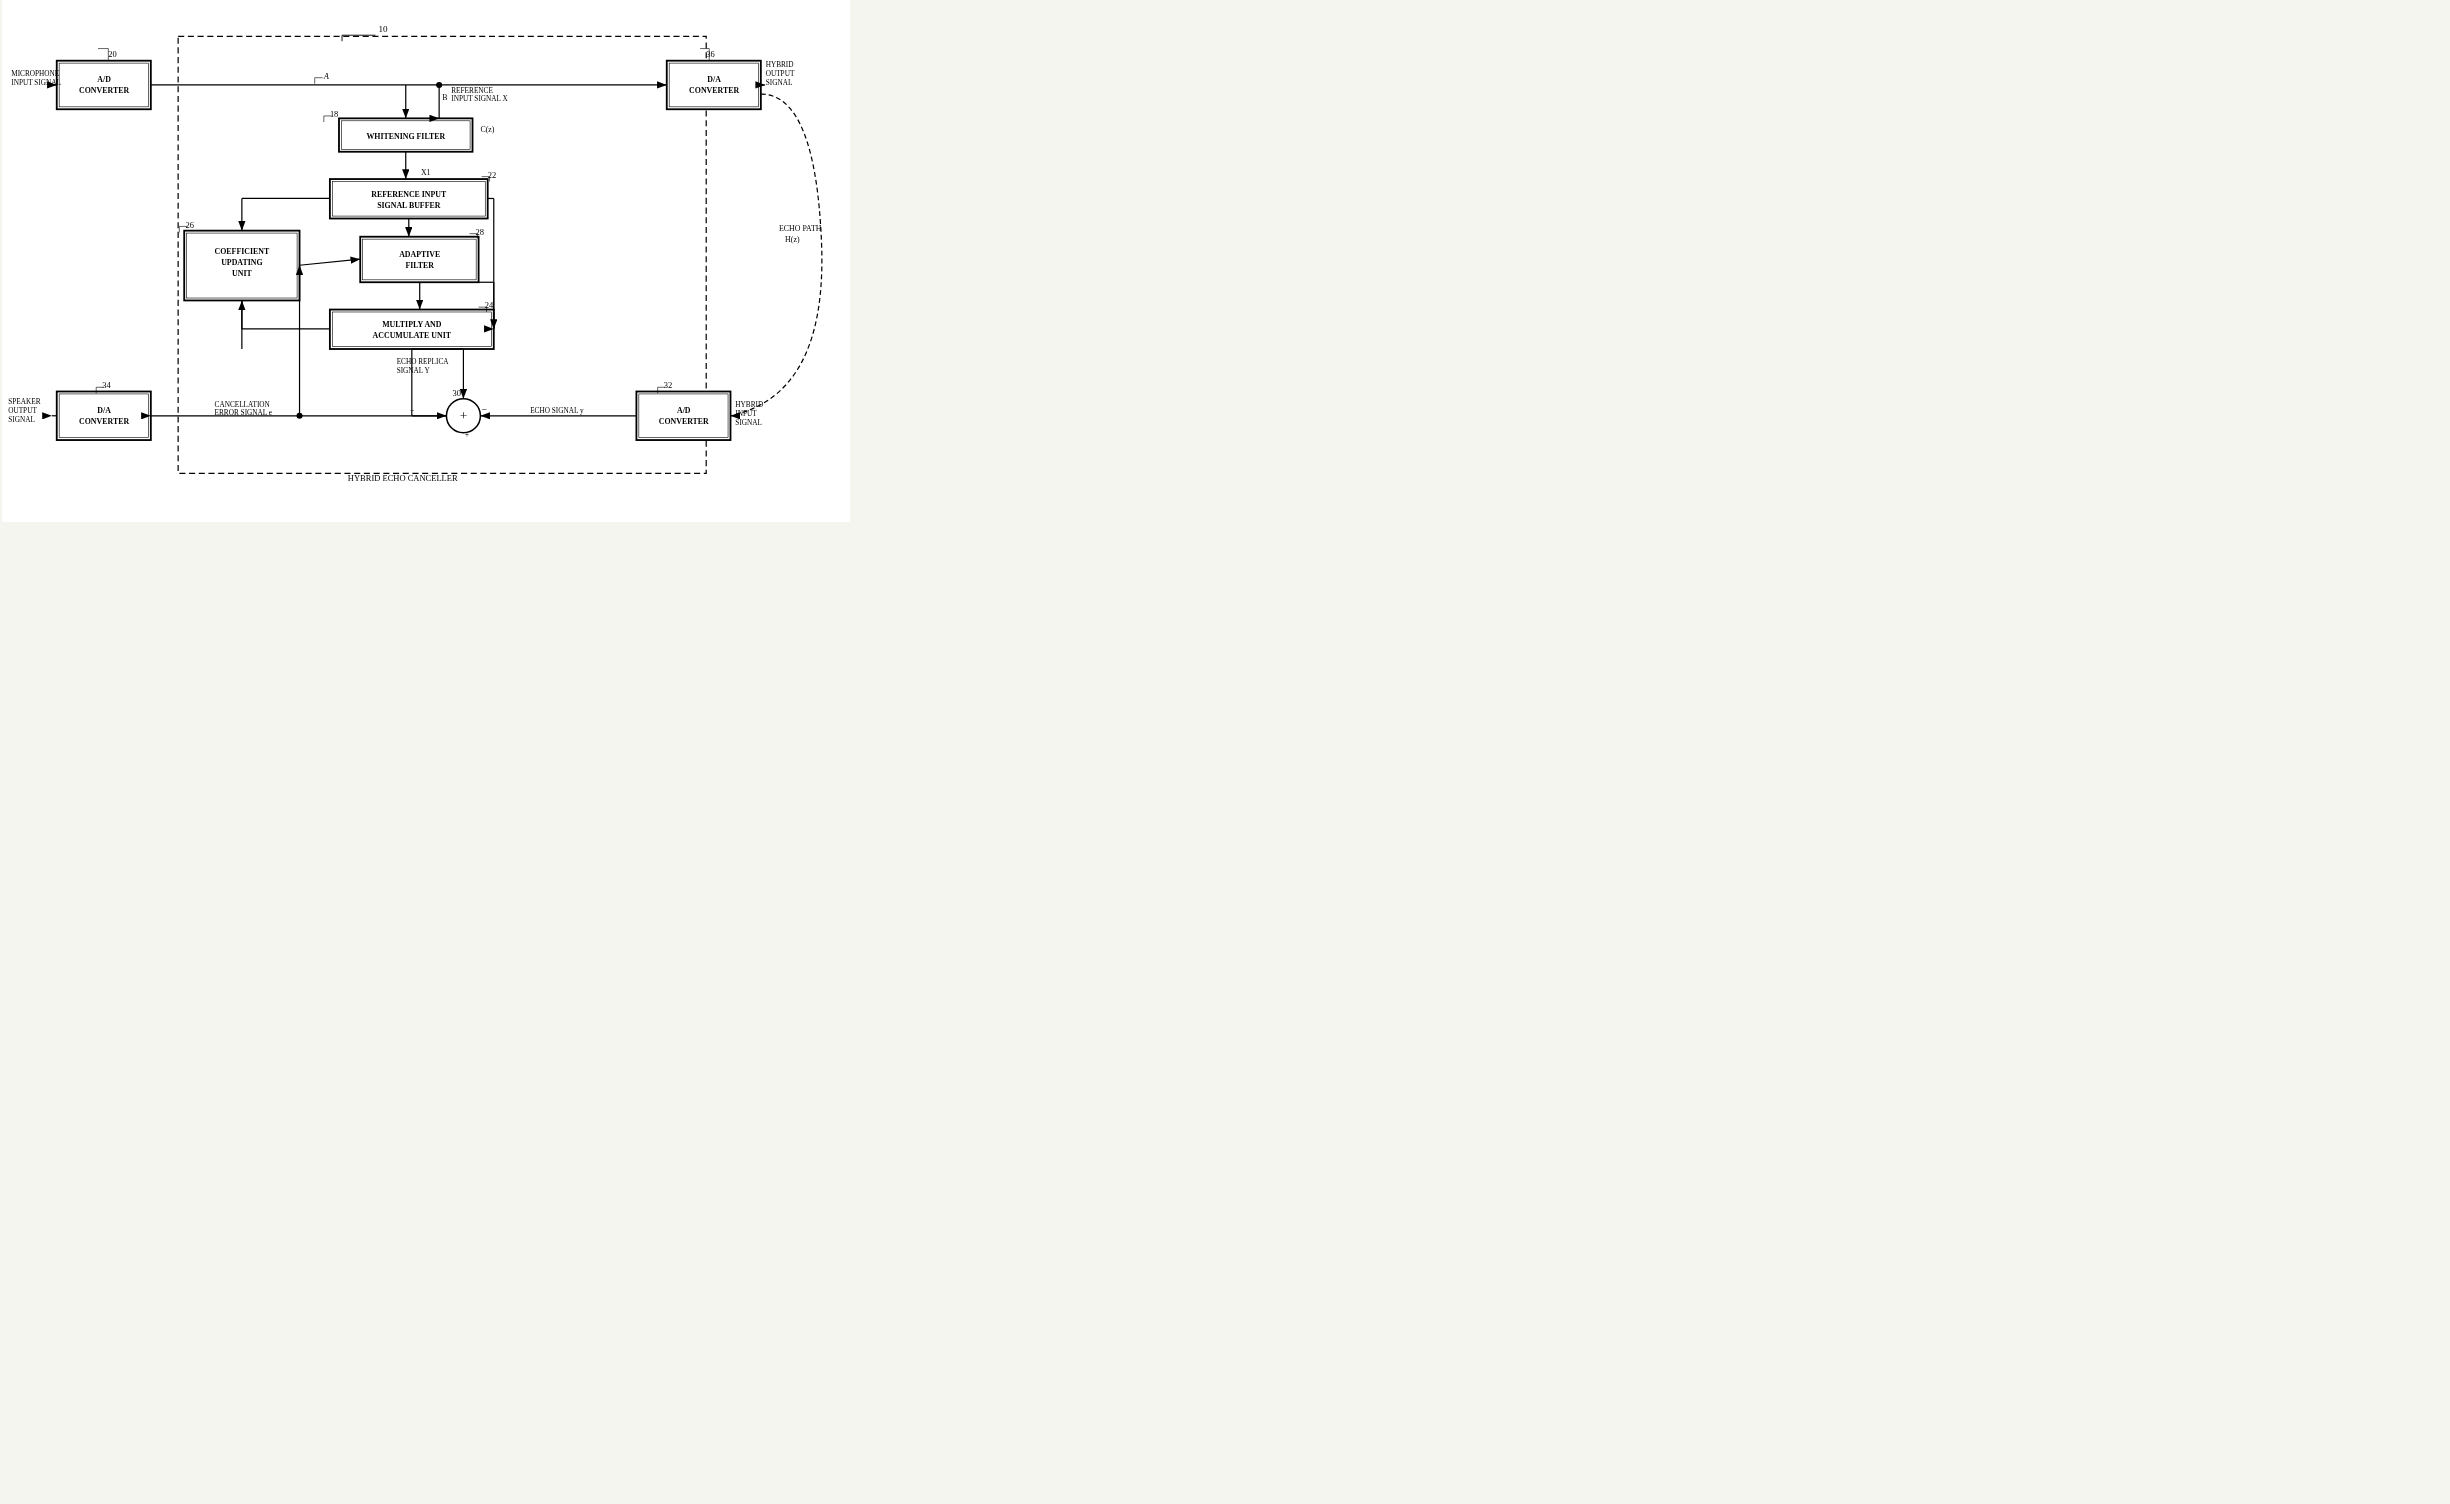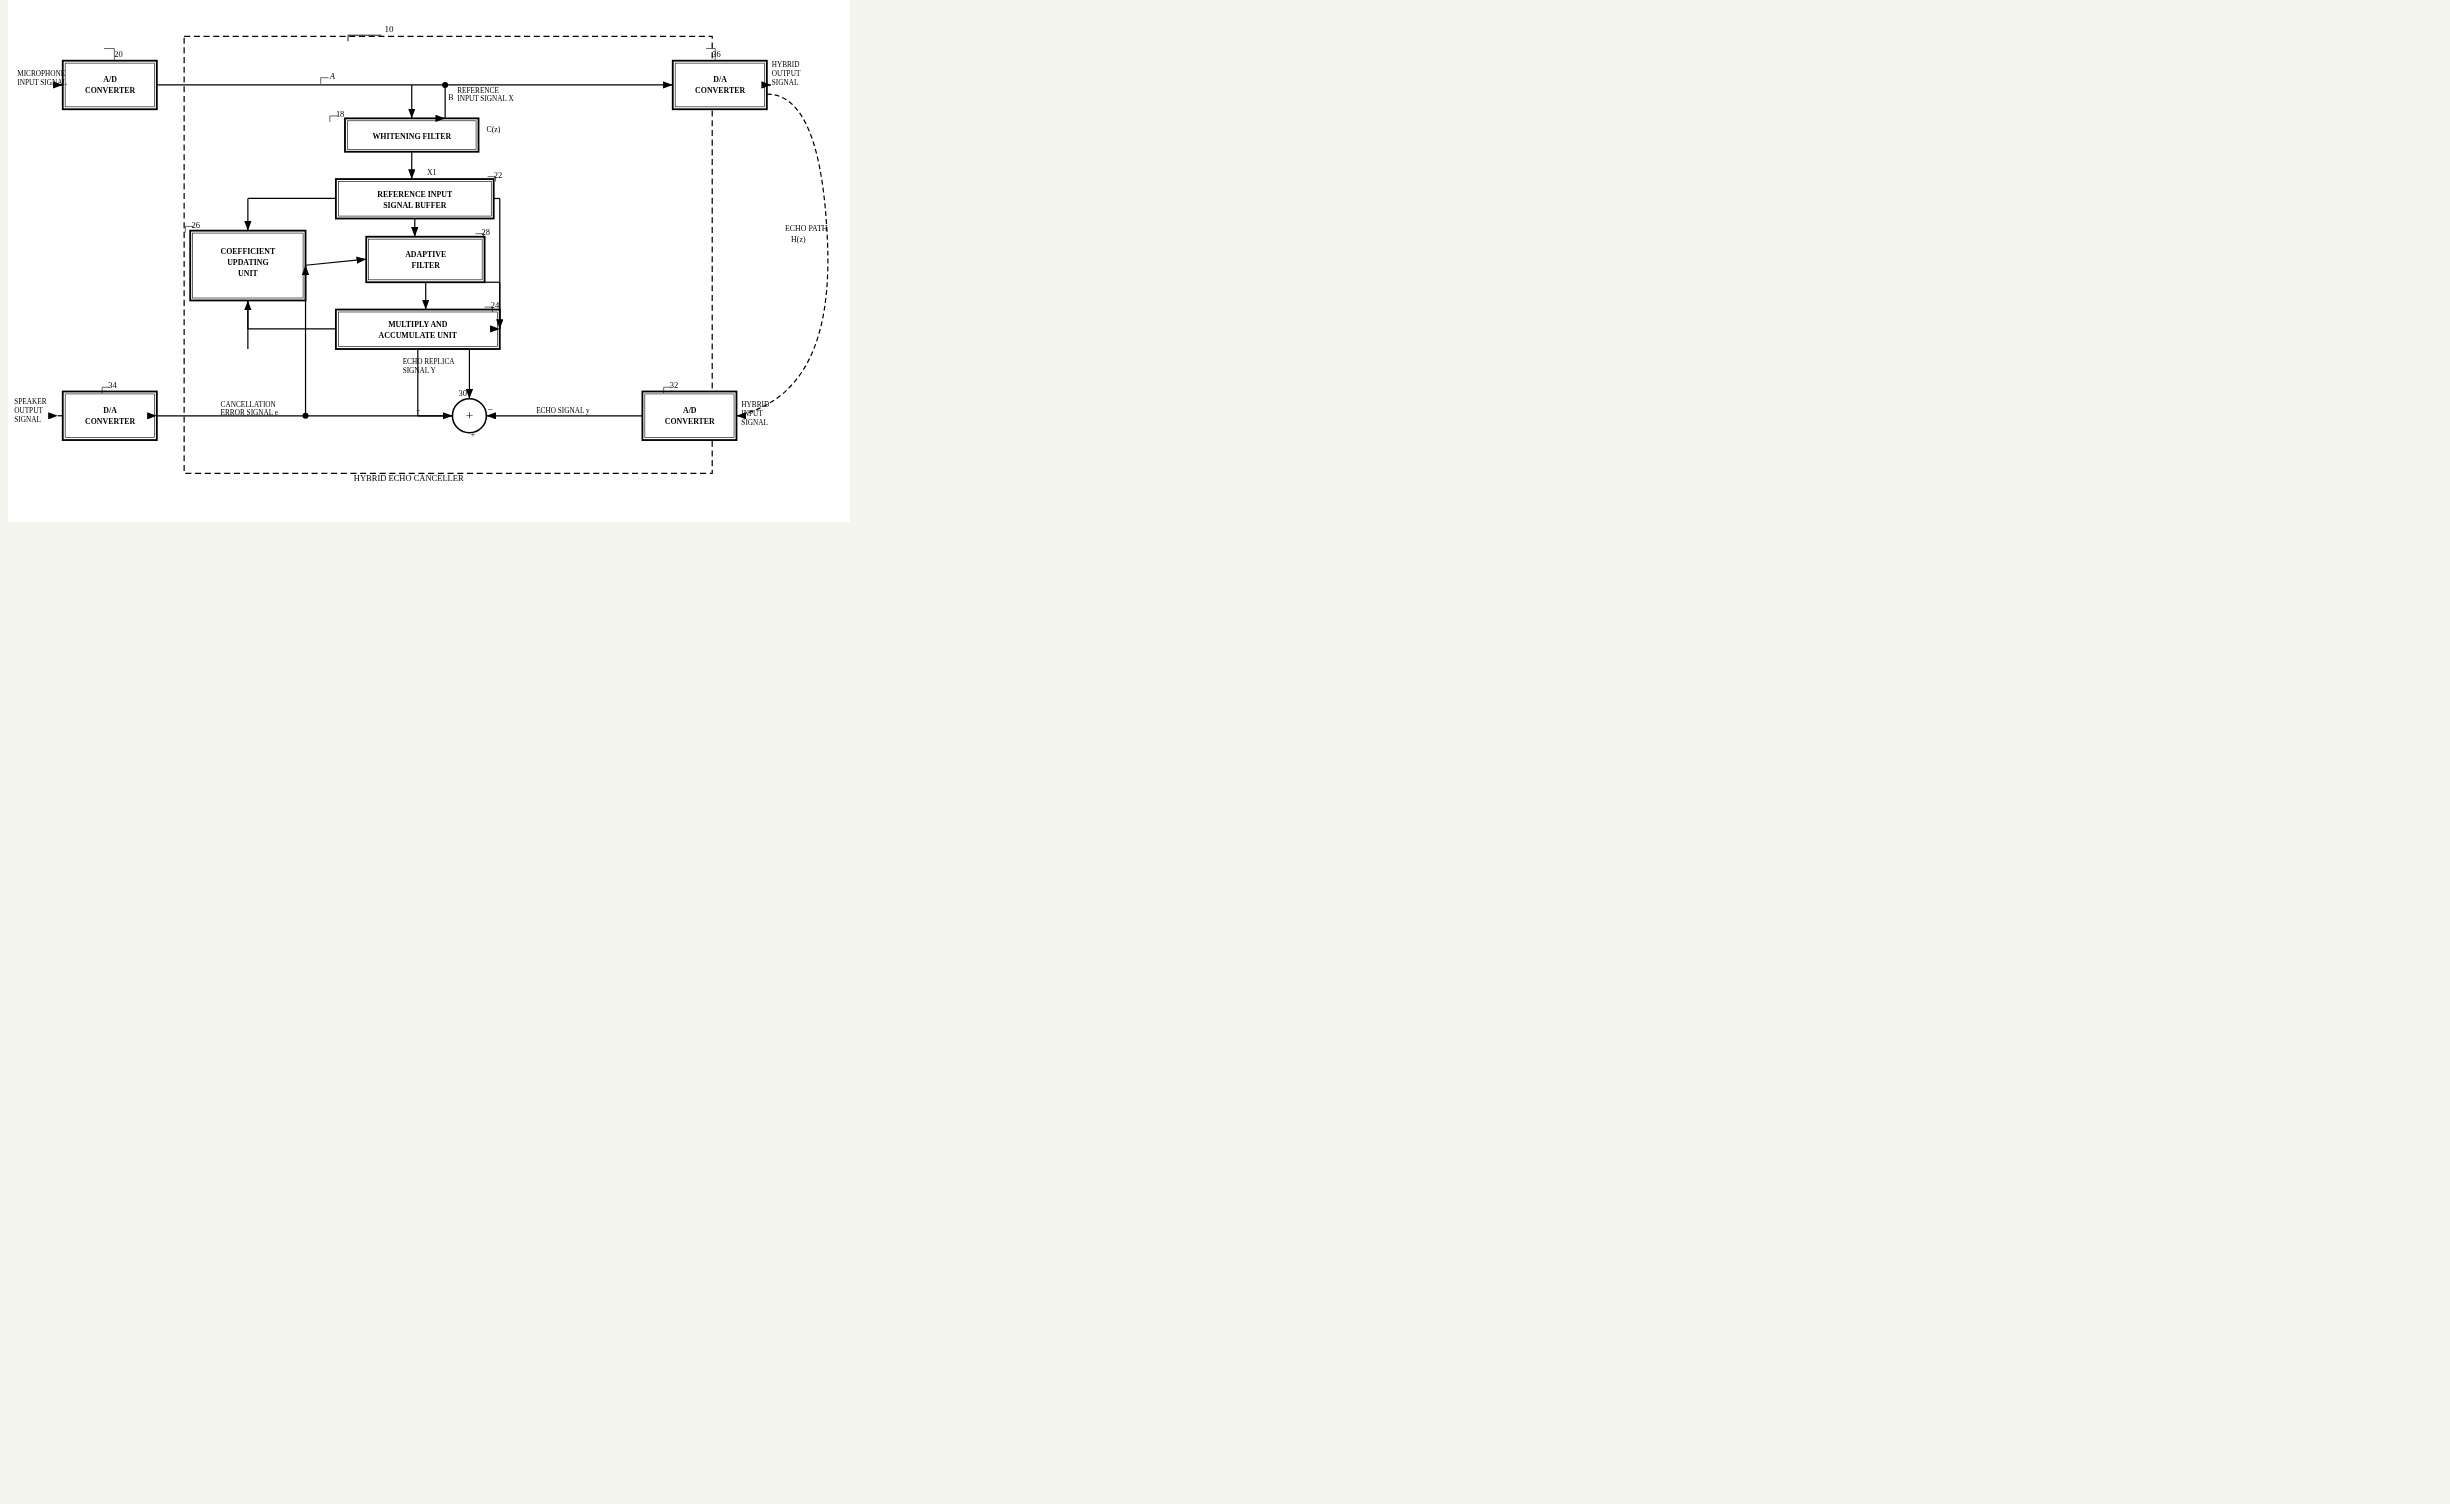--- a/index.html
+++ b/index.html
@@ -6,21 +6,21 @@
     body {
       background: #f5f5f0;
       font-family: 'Times New Roman', Times, serif;
       width: 850px;
       height: 522px;
       overflow: hidden;
       position: relative;
     }
     .diagram {
       position: absolute;
-      top: 0; left: 8px;
+      top: 0; left: 2px;
       width: 850px;
       height: 522px;
     }
     svg {
       width: 100%;
       height: 100%;
     }
     .block-text {
       font-family: 'Times New Roman', Times, serif;
       font-size: 13px;

